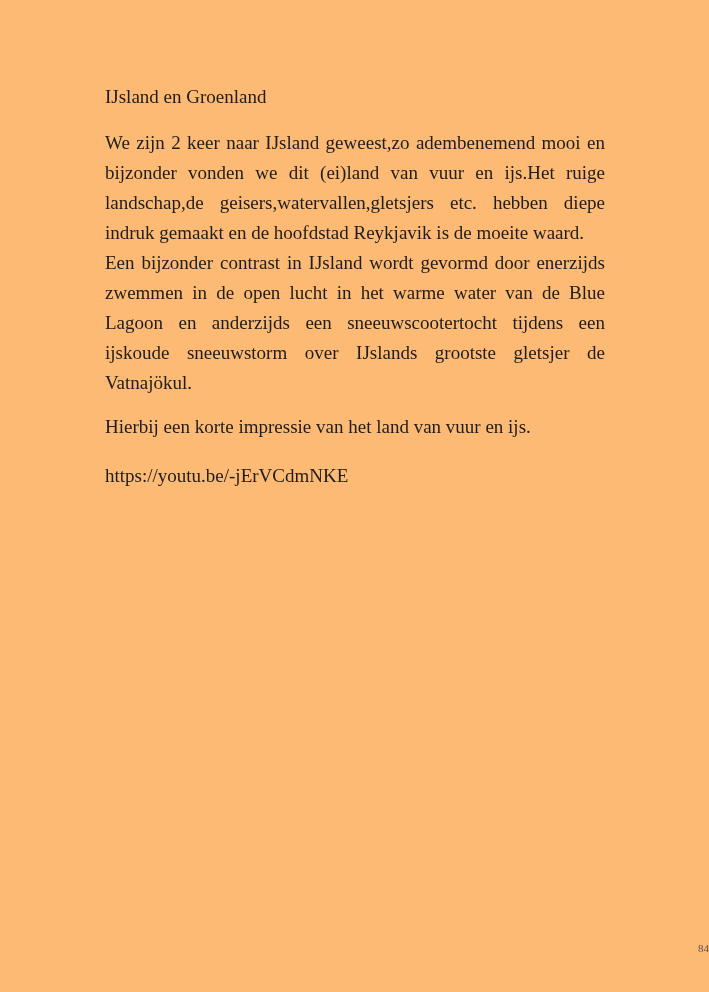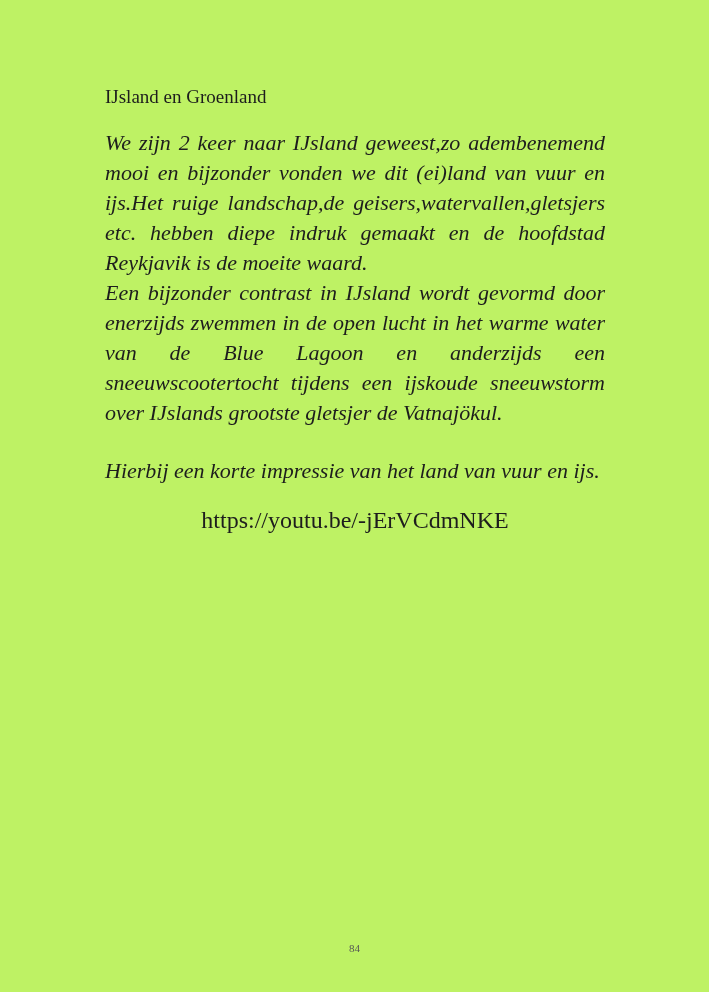--- a/index.html
+++ b/index.html
@@ -4,61 +4,60 @@
 <style>
   html, body {
     margin: 0;
     padding: 0;
     background: #ffffff;
   }
   .page {
     position: relative;
     width: 709px;
     height: 992px;
-    background: #bef264;
+    background: #fdba74;
     font-family: "Liberation Serif", serif;
     color: #1d1d1d;
     overflow: hidden;
   }
   .content {
     padding: 82px 104px 0 105px;
   }
   .doc-title {
     font-size: 19px;
     font-weight: normal;
     line-height: 30px;
     margin: 0 0 16px 0;
     text-align: left;
   }
   .body-par {
-    font-size: 22px;
+    font-size: 19px;
     line-height: 30px;
     margin: 0;
     text-align: justify;
     text-justify: inter-word;
-    font-style: italic;
   }
   .body-par.spaced {
-    margin-top: 28px;
+    margin-top: 14px;
   }
   .url-par {
-    font-size: 24px;
+    font-size: 19px;
     line-height: 30px;
     margin: 19px 0 0 0;
-    text-align: center;
+    text-align: left;
     color: #1d1d1d;
     text-decoration: none;
     display: block;
   }
   .page-number {
     position: absolute;
     bottom: 38px;
     left: 0;
     width: 100%;
-    text-align: center;
+    text-align: right;
     font-size: 11px;
     color: #555555;
   }
 </style>
 </head>
 <body>
 
 <div class="page">
   <div class="content">
     <h1 class="doc-title">IJsland en Groenland</h1>

